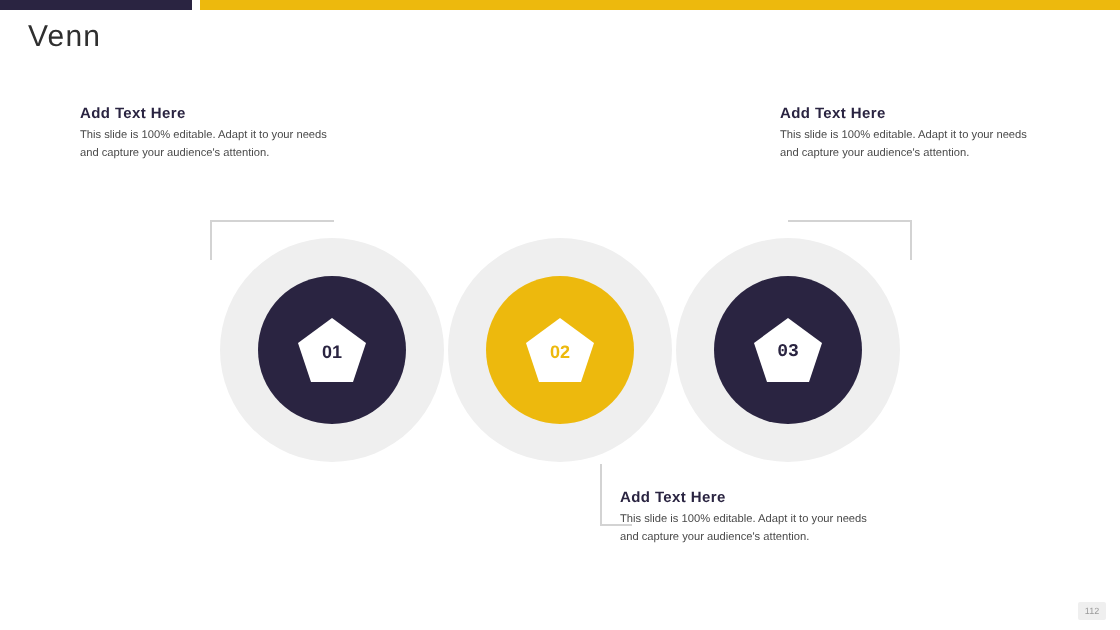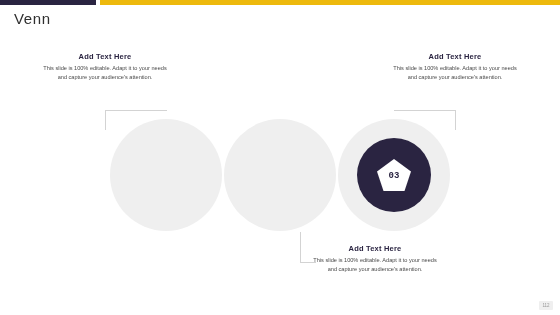--- a/index.html
+++ b/index.html
@@ -44,21 +44,20 @@
   
   .conn {
     position: absolute;
     background: #d3d3d3;
   }
 
   
   .txtblock {
     position: absolute;
     width: 130px;
-    text-align: center;
   }
   .txtblock .head {
     font-size: 7.5px;
     font-weight: bold;
     color: #2a2441;
     margin-bottom: 3px;
     letter-spacing: 0.2px;
   }
   .txtblock .body {
     font-size: 5.6px;
@@ -168,21 +167,37 @@
 
   <div class="conn" style="left:300px; top:262px; width:1px; height:1px;"></div>
   <div class="conn" style="left:300px; top:232px; width:1px; height:31px;"></div>
   <div class="conn" style="left:300px; top:262px; width:16px; height:1px;"></div>
 
   <div class="venn">
     <div class="halo h1"></div>
     <div class="halo h3"></div>
     <div class="halo h2"></div>
 
-
+    <div class="disc d1">
+      <div class="penta">
+        <svg width="36" height="34" viewBox="0 0 36 34" aria-hidden="true">
+          <polygon points="18,1 35,13.5 28.5,33 7.5,33 1,13.5" fill="#ffffff"></polygon>
+        </svg>
+        <span class="num">01</span>
+      </div>
+    </div>
+
+    <div class="disc d2">
+      <div class="penta">
+        <svg width="36" height="34" viewBox="0 0 36 34" aria-hidden="true">
+          <polygon points="18,1 35,13.5 28.5,33 7.5,33 1,13.5" fill="#ffffff"></polygon>
+        </svg>
+        <span class="num">02</span>
+      </div>
+    </div>
 
     <div class="disc d3">
       <div class="penta">
         <svg width="36" height="34" viewBox="0 0 36 34" aria-hidden="true">
           <polygon points="18,1 35,13.5 28.5,33 7.5,33 1,13.5" fill="#ffffff"></polygon>
         </svg>
         <span class="num">03</span>
       </div>
     </div>
   </div>

